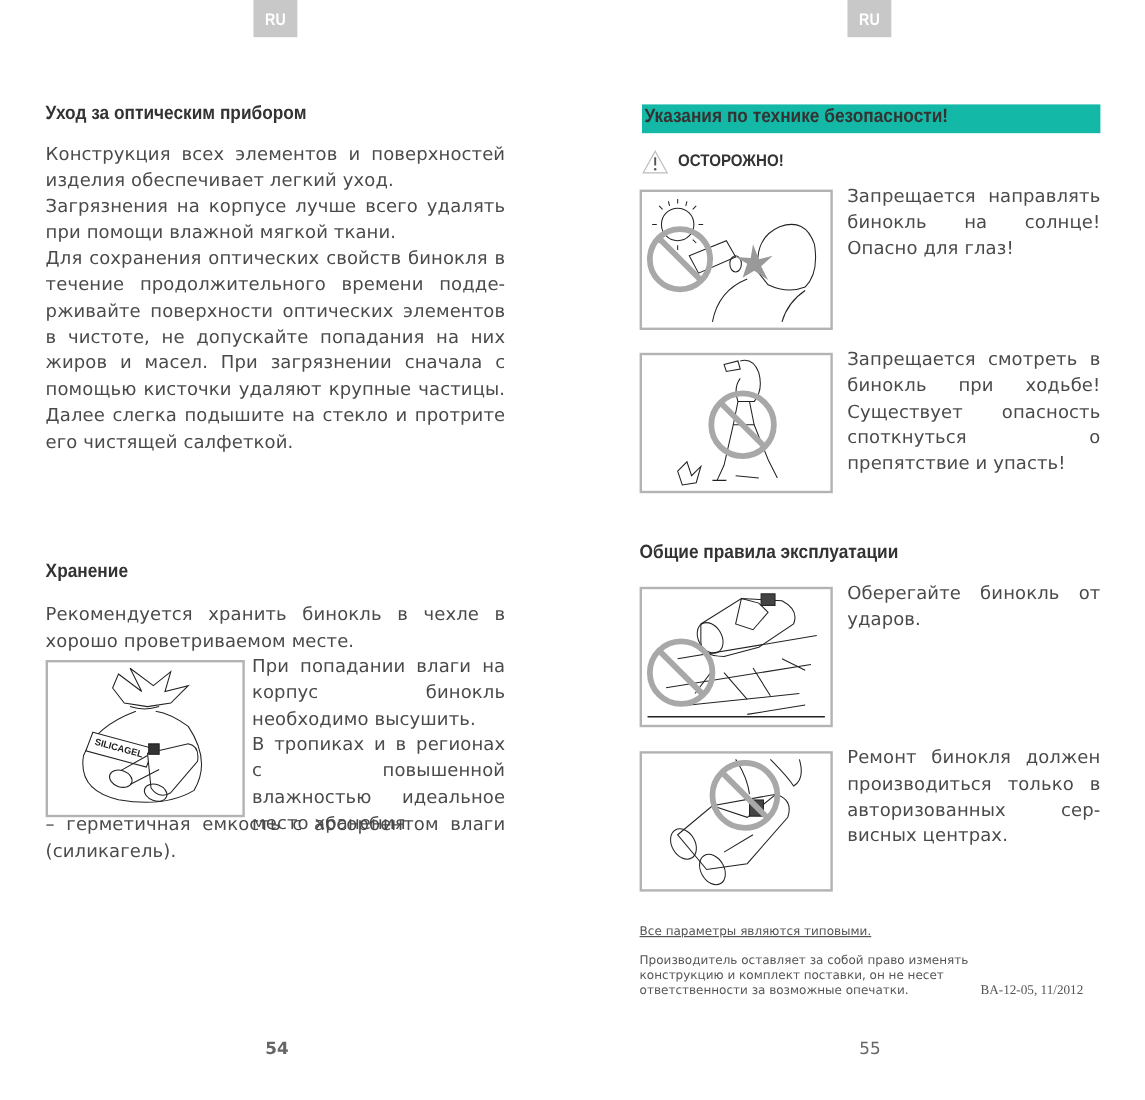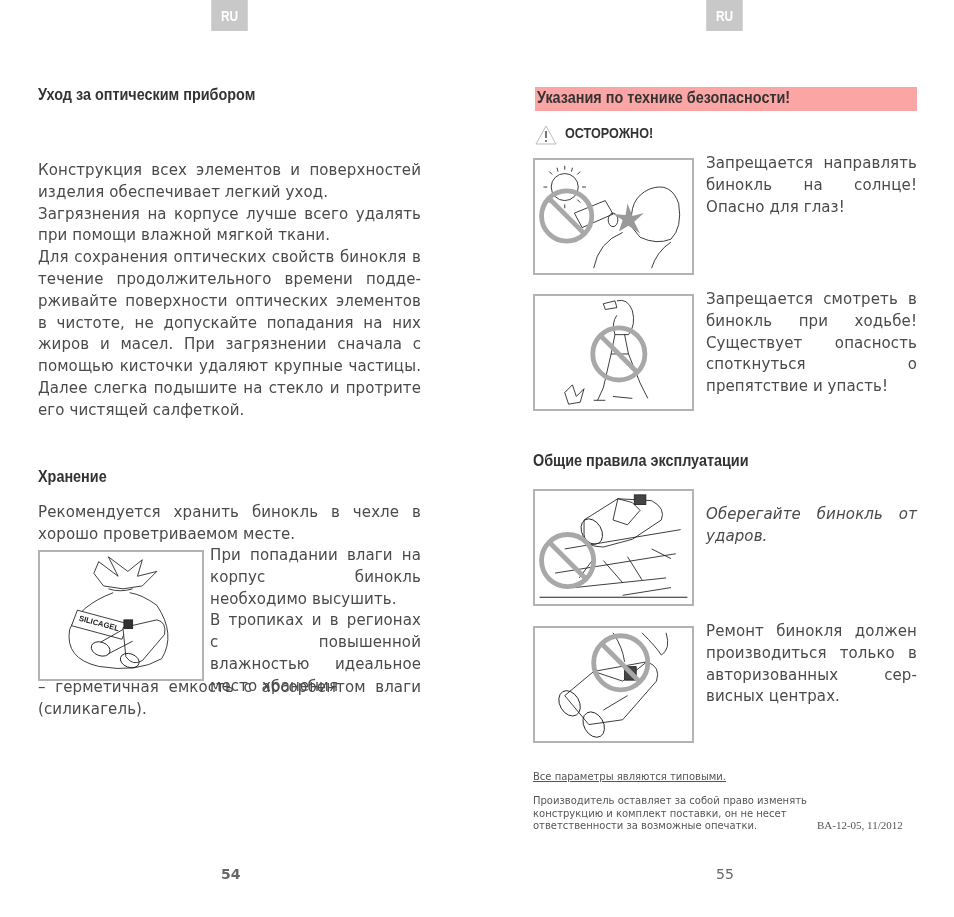--- a/index.html
+++ b/index.html
@@ -13,36 +13,36 @@
               font-size: 14px; display: flex; align-items: center; justify-content: center;
               transform: scaleX(0.85); }
   .h { position: absolute; font-family: "Liberation Sans", sans-serif; font-weight: bold;
        font-size: 16px; color: #333; transform-origin: left center; transform: scaleX(0.9); white-space: nowrap; }
   .body-text { position: absolute; font-size: 15px; line-height: 21.8px; color: #4a4a4a;
                text-align: justify; text-align-last: left; letter-spacing: 0.1px; }
   .body-text p { margin: 0; }
   .fig { position: absolute; border: 2px solid #b3b3b3; background: #fff; box-sizing: border-box; overflow: hidden; }
   .fig svg { width: 100%; height: 100%; display: block; }
   .page-num { position: absolute; top: 866px; font-size: 14px; color: #666; }
-  .banner { position: absolute; left: 58px; top: 87px; width: 382px; height: 24px; background: #fca5a5; }
+  .banner { position: absolute; left: 58px; top: 87px; width: 382px; height: 24px; background: #14b8a6; }
   .banner span { position: absolute; left: 2px; top: 2px; }
   .warn { position: absolute; left: 58px; top: 125px; display: flex; align-items: flex-start; }
   .warn .h { position: static; font-size: 14px; margin-left: 8px; }
   .small-text { position: absolute; font-size: 10px; line-height: 12.5px; color: #555; }
   .code-text { position: absolute; font-size: 11px; color: #555; font-family: Liberation Serif, serif; }
 </style>
 </head>
 <body>
 
 <div class="page page-left">
   <div class="lang-tab" style="left:208px;">RU</div>
 
   <div class="h" style="left:38px; top:86px;">Уход за оптическим прибором</div>
 
-  <div class="body-text" style="left:38px; top:118px; width:383px;margin-top:42px;">
+  <div class="body-text" style="left:38px; top:118px; width:383px;">
     <p>Конструкция всех элементов и поверхностей изделия обеспечивает легкий уход.</p>
     <p>Загрязнения на корпусе лучше всего удалять при помощи влажной мягкой ткани.</p>
     <p>Для сохранения оптических свойств бинокля в течение продолжительного времени подде-рживайте поверхности оптических элементов в чистоте, не допускайте попадания на них жиров и масел. При загрязнении сначала с помощью кисточки удаляют крупные частицы. Далее слегка подышите на стекло и протрите его чистящей салфеткой.</p>
   </div>
 
   <div class="h" style="left:38px; top:468px;">Хранение</div>
 
   <div class="body-text" style="left:38px; top:502px; width:383px;">Рекомендуется хранить бинокль в чехле в хорошо проветриваемом месте.</div>
 
   <div class="fig" style="left:38px; top:550px; width:166px; height:131px;">
@@ -131,21 +131,21 @@
         <path d="M85 8 L100 12 L108 20 L95 35 L80 30 Z"></path>
         <rect x="102" y="4" width="12" height="10" fill="#444"></rect>
         <path d="M30 60 L150 40 M20 85 L145 65 M40 100 L135 90 M90 108 L140 100"></path>
         <path d="M60 70 L45 90 M70 72 L90 95 M95 68 L110 92 M120 60 L140 70"></path>
       </g>
       <path d="M4 110 L157 110" stroke="#222" stroke-width="1.2"></path>
       <circle cx="33" cy="72" r="27" fill="none" stroke="#a8a8a8" stroke-width="5"></circle>
       <path d="M14 53 L52 91" stroke="#a8a8a8" stroke-width="5"></path>
     </svg>
   </div>
-  <div class="body-text" style="left:229px; top:504px; width:211px;font-style:italic;">Оберегайте бинокль от ударов.</div>
+  <div class="body-text" style="left:229px; top:484px; width:211px;">Оберегайте бинокль от ударов.</div>
 
   <div class="fig" style="left:56px; top:626px; width:161px; height:117px;">
     <svg viewBox="0 0 161 117">
       <g fill="none" stroke="#222" stroke-width="0.9">
         <path d="M30 70 L60 45 L115 35 Q130 40 125 55 L90 95 L55 100 Z"></path>
         <ellipse cx="35" cy="78" rx="10" ry="14" transform="rotate(-30 35 78)"></ellipse>
         <ellipse cx="60" cy="100" rx="10" ry="14" transform="rotate(-30 60 100)"></ellipse>
         <path d="M60 45 L90 55 L115 35 M70 85 L95 70"></path>
         <path d="M80 5 Q90 20 92 35 M110 5 Q125 20 130 28 Q140 22 135 5"></path>
         <rect x="92" y="40" width="12" height="14" fill="#444"></rect>

